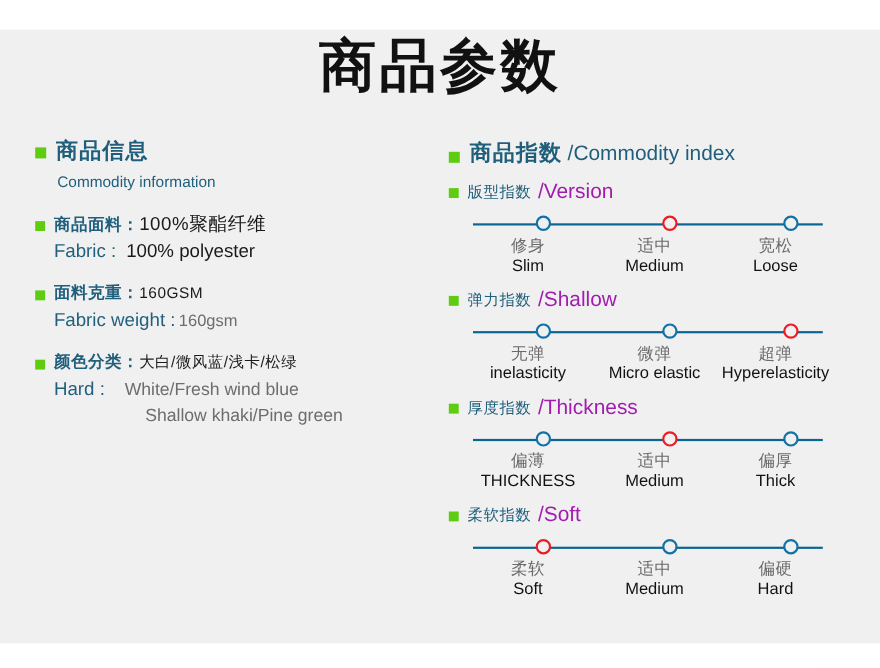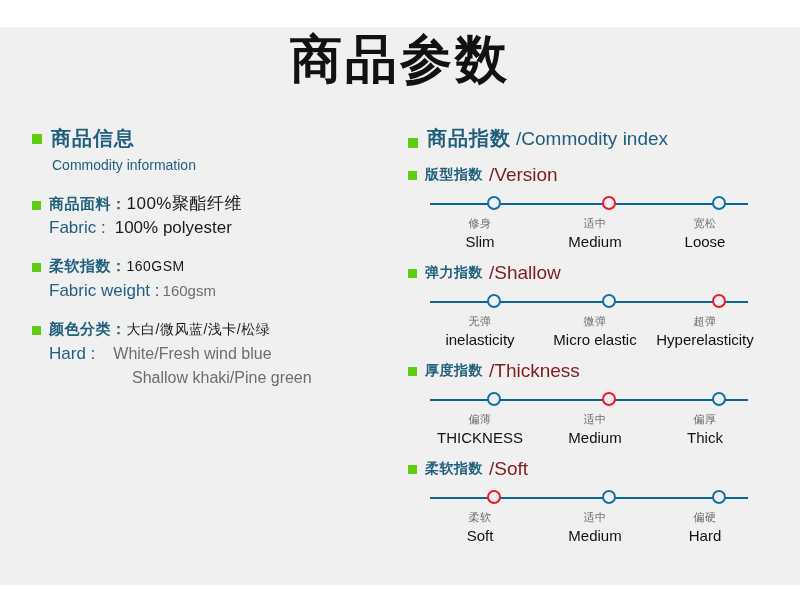--- a/index.html
+++ b/index.html
@@ -150,26 +150,26 @@
     font-size: 19px;
     color: #1F5F7C;
     font-weight: normal;
   }
 
   .metric { margin-bottom: 7px; }
   .metric-title { display: flex; align-items: center; margin-bottom: 7px; }
   .mt-cn {
     font-size: 14px;
     color: #20607D;
-    font-weight: bold;
+    font-weight: normal;
     letter-spacing: 0.5px;
   }
   .mt-en {
     font-size: 19px;
-    color: #7f1d1d;
+    color: #a21caf;
     margin-left: 6px;
   }
 
   
   .slider {
     position: relative;
     height: 22px;
     margin-left: 14px;
     margin-right: 10px;
   }
@@ -198,21 +198,21 @@
     position: relative;
     height: 40px;
   }
   .tick {
     position: absolute;
     transform: translateX(-50%);
     text-align: center;
     white-space: nowrap;
   }
   .tick-cn {
-    font-size: 11px;
+    font-size: 15px;
     color: #6a6a6a;
     line-height: 17px;
     letter-spacing: 0.5px;
   }
   .tick-en {
     font-size: 15px;
     color: #111111;
     line-height: 19px;
   }
 </style>
@@ -249,21 +249,21 @@
           </div>
         </div>
       </div>
     </div>
 
     <div class="block" style="margin-top:14px;">
       <div class="row">
         <span class="bullet sm"></span>
         <div class="lines">
           <div class="it-cn">
-            <span>柔软指数：</span><span class="val-dark-sm">160GSM</span>
+            <span>面料克重：</span><span class="val-dark-sm">160GSM</span>
           </div>
           <div class="it-en">
             <span>Fabric  weight :</span><span class="val-gray-sm" style="margin-left:3px;">160gsm</span>
           </div>
         </div>
       </div>
     </div>
 
     <div class="block" style="margin-top:14px;">
       <div class="row">

